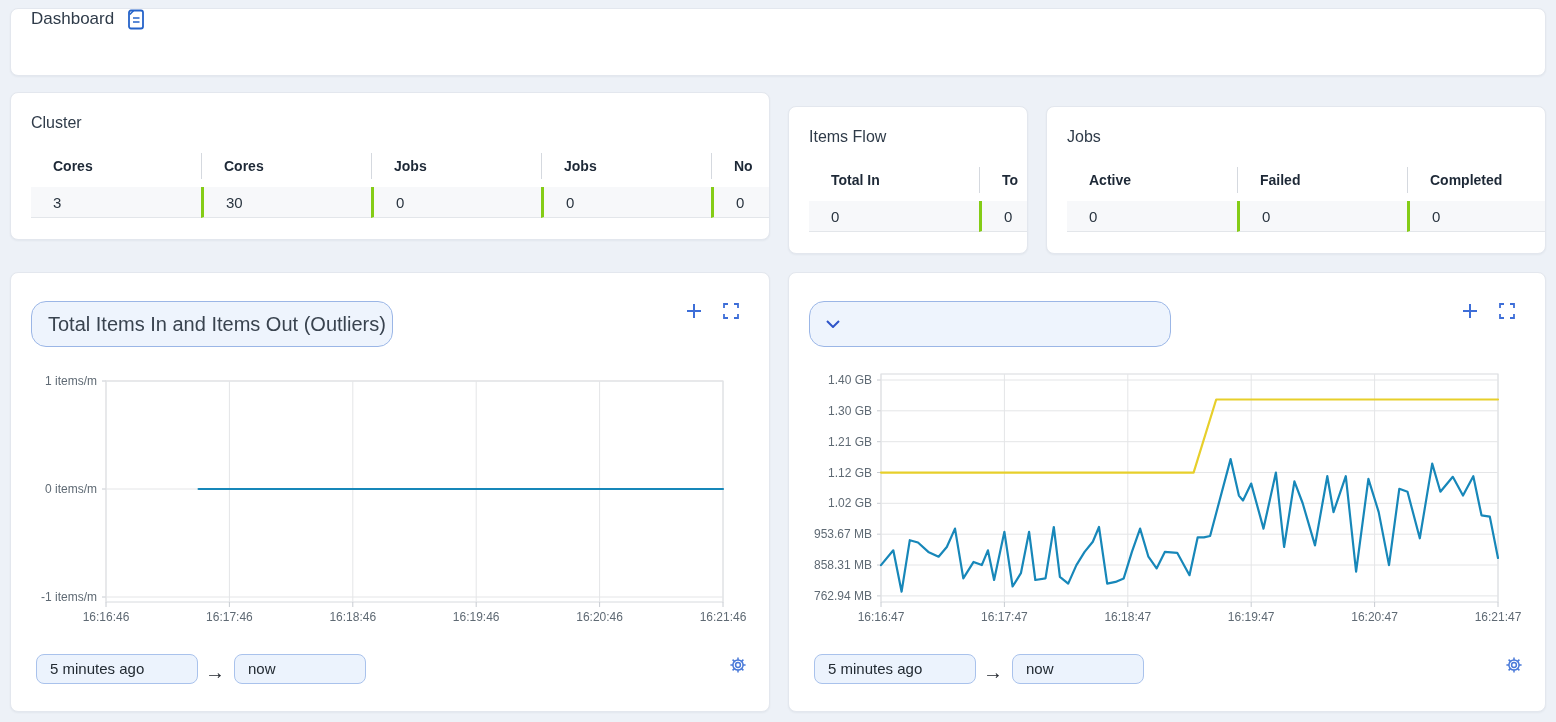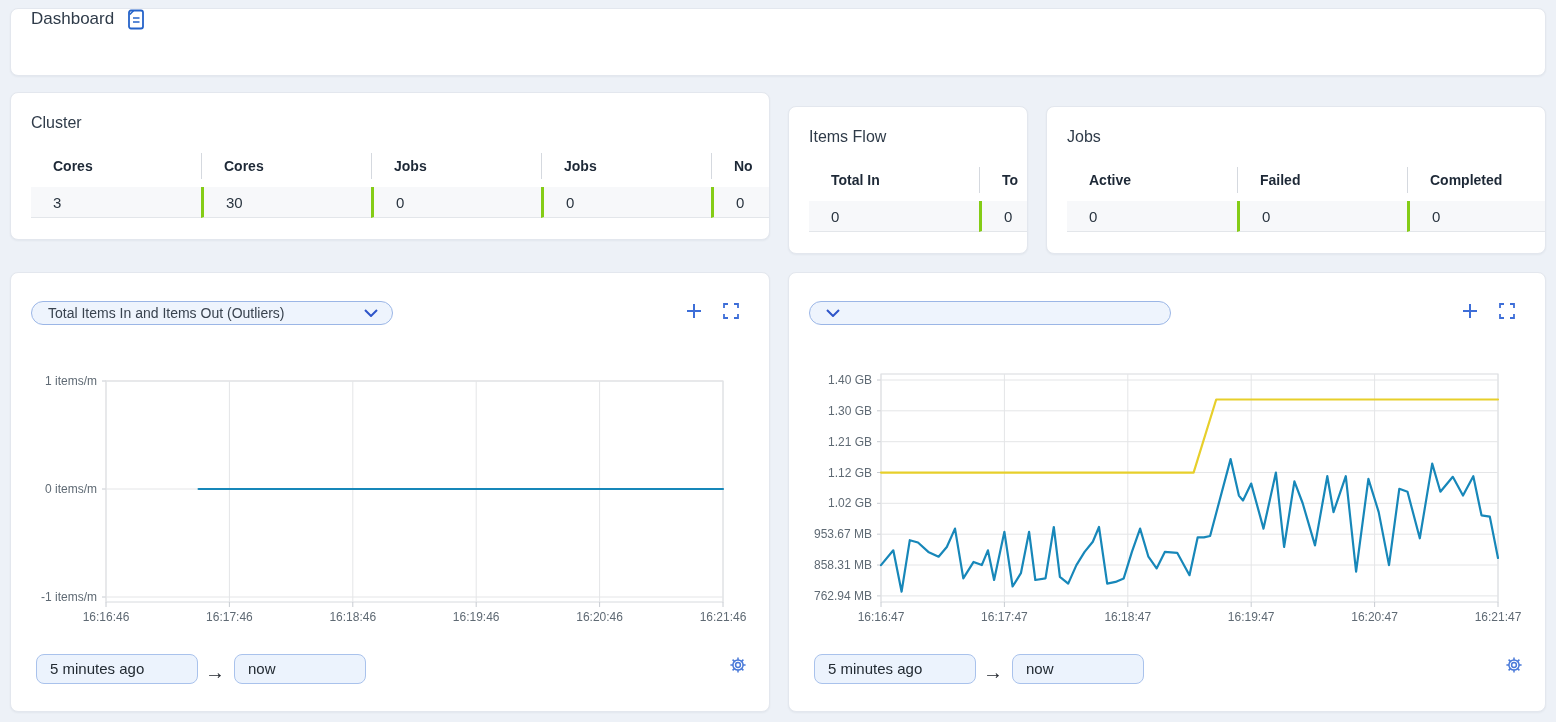--- a/index.html
+++ b/index.html
@@ -20,23 +20,23 @@
       font-size:14px;font-weight:bold;color:#1d2836;border-left:1px solid #d5d9df;}
   .stat-head .cell:first-child{border-left:none;}
   .stat-row{margin-top:8px;}
   .stat-row .cell{width:170px;box-sizing:border-box;padding-left:22px;height:31px;line-height:31px;
       font-size:15px;color:#2a3540;background:#f7f8fa;border-left:3px solid #84cc16;border-bottom:1px solid #e3e6ea;}
   .stat-row .cell:first-child{border-left:none;}
 
   
   .chart-card-left{left:10px;top:272px;width:760px;height:440px;}
   .chart-card-right{left:788px;top:272px;width:758px;height:440px;}
-  .metric-dropdown{position:absolute;left:20px;top:28px;width:362px;height:24px;border:1px solid #9bb6e6;
+  .metric-dropdown{position:absolute;left:20px;top:28px;width:362px;height:46px;border:1px solid #9bb6e6;
       border-radius:15px;background:#eef4fd;display:flex;align-items:center;justify-content:space-between;
-      padding:0 14px 0 16px;box-sizing:border-box;font-size:14px;color:#39434f;cursor:pointer;white-space:nowrap;overflow:hidden;gap:36px;}
+      padding:0 14px 0 16px;box-sizing:border-box;font-size:20px;color:#39434f;cursor:pointer;white-space:nowrap;overflow:hidden;gap:36px;}
   .toolbar-icons{position:absolute;right:30px;top:30px;display:flex;gap:21px;align-items:center;}
   .plot{position:absolute;left:0;top:93px;}
   .plot text.tick{font-size:12px;fill:#5f6a74;font-family:"Liberation Sans",sans-serif;}
   .time-controls{position:absolute;left:25px;top:381px;display:flex;align-items:flex-end;}
   .time-pill{height:30px;line-height:28px;border:1px solid #a9c2ec;border-radius:8px;background:#ecf3fd;
       padding-left:13px;font-size:15px;color:#232b33;box-sizing:border-box;}
   .pill-from{width:162px;}
   .pill-to{width:132px;margin-left:9px;}
   .arrow{font-size:20px;color:#22272e;margin-left:7px;}
   .gear-btn{position:absolute;right:22px;top:383px;width:18px;height:18px;cursor:pointer;}

